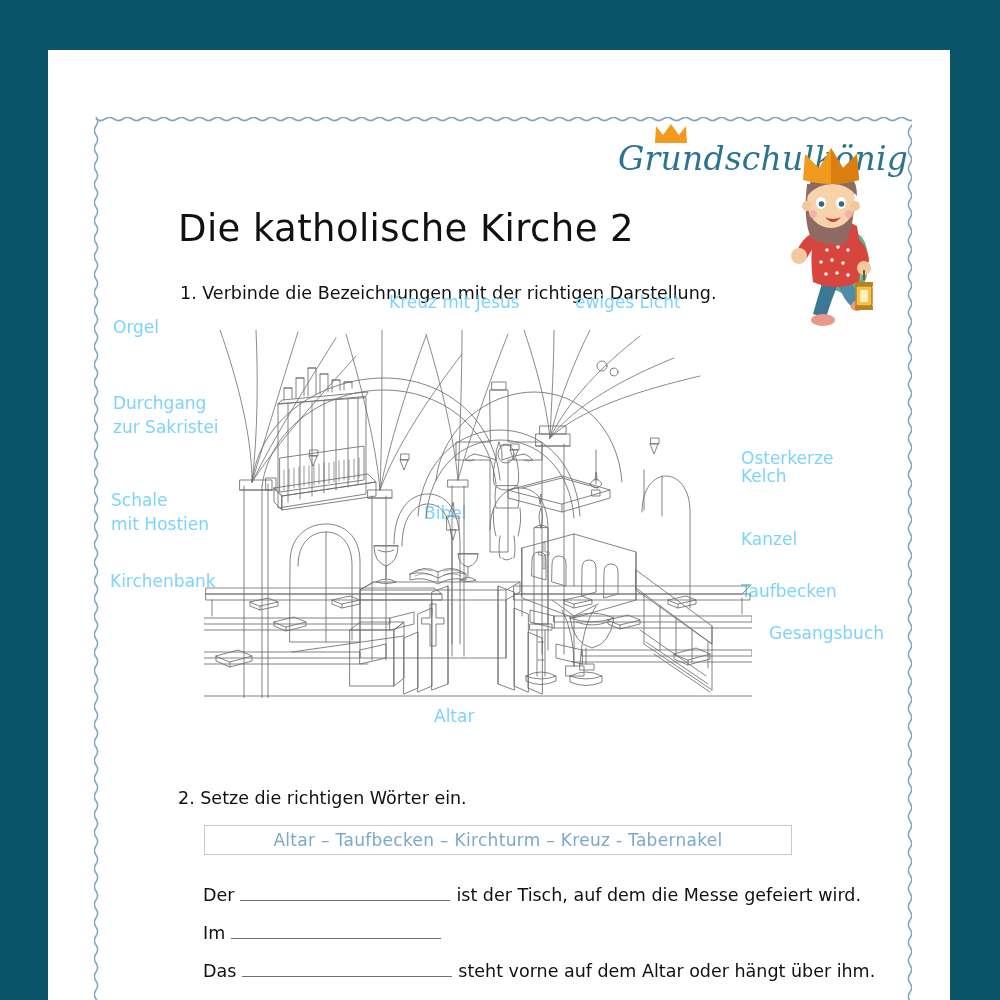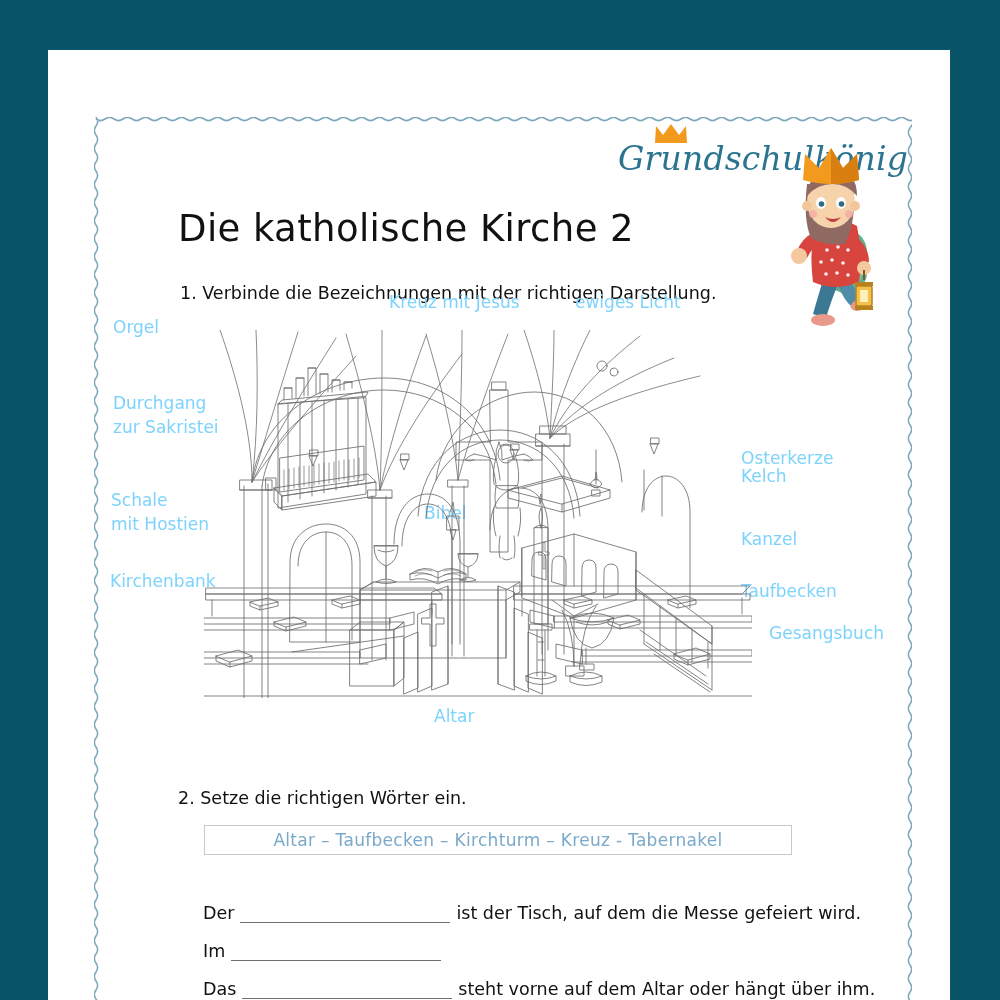--- a/index.html
+++ b/index.html
@@ -105,21 +105,21 @@
     font-size: 17px;
     color: #7aa9c9;
     letter-spacing: 0.3px;
     white-space: nowrap;
   }
 
   
   .sentences { position: absolute; left: 155px; top: 835px; width: 740px; }
   .sentence {
     display: flex;
-    align-items: flex-end;
+    align-items: flex-start;
     font-family: "DejaVu Sans", sans-serif;
     font-size: 17.5px;
     color: #111;
     height: 38px;
     white-space: nowrap;
   }
   .s-pre  { display:inline-block; }
   .s-gap  {
     display: inline-block;
     border-bottom: 1.4px solid #6f6f6f;

